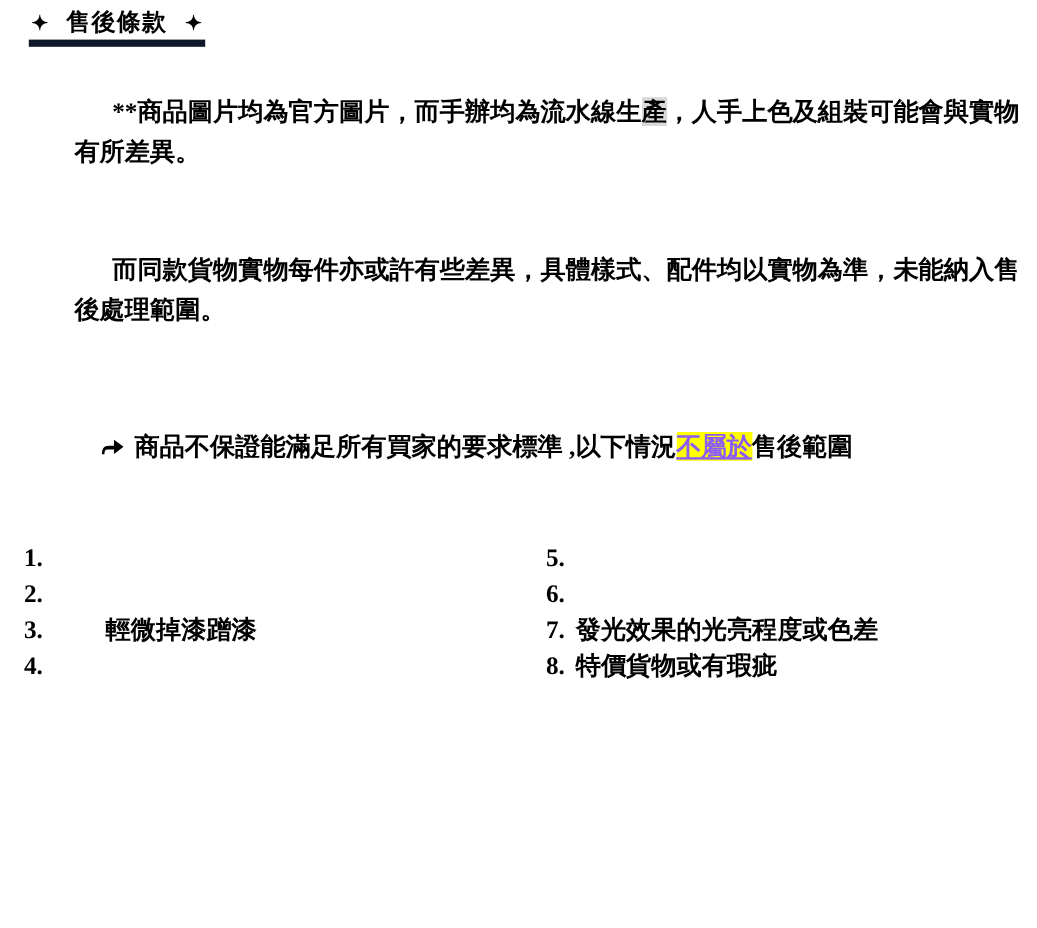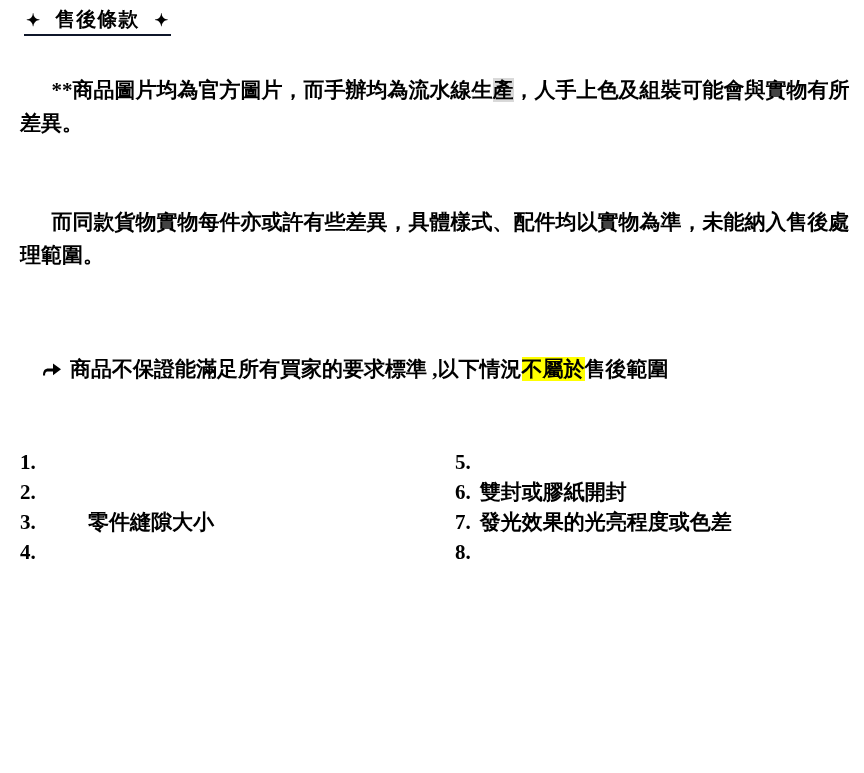--- a/index.html
+++ b/index.html
@@ -8,50 +8,51 @@
   }
   body {
     width: 864px; height: 773px;
     overflow: hidden;
     font-family: "Liberation Serif", "DejaVu Serif", serif;
     font-weight: bold;
     color: #000000;
     position: relative;
   }
   .doc { padding: 5px 14px 0 20px; font-size: 21px; }
-  .line { line-height: 33px; white-space: pre-wrap; }
+  .line { line-height: 33px; white-space: pre-wrap; margin-left: 42px; }
 
   
   .title {
     display: inline-block;
     font-size: 20px;
     line-height: 24px;
     margin: 2px 0 5px 4px;
-    border-bottom: 2px solid #0f172a;
+    border-bottom: 6px solid #0f172a;
     padding: 0 2px 1px 2px;
   }
   .title .star { font-size: 17px; }
   .title .t-text { margin: 0 10px; letter-spacing: 1px; }
 
   
   .arrow {
     display: inline-block;
     width: 22px; height: 16px;
     margin-right: 7px;
     vertical-align: -1px;
   }
   .arrow svg { display: block; }
 
   
   .charbox { background: #d9d9d9; }
 
   
   .hl {
-    color: #000000;
+    color: #8b5cf6;
     background: #ffff00;
+    text-decoration: underline;
   }
 
   
   .list { margin-top: 28px; }
   .listrow { display: flex; line-height: 30px; }
   .lcell { width: 435px; display: flex; }
   .lnum { width: 68px; }
   .rcell { display: flex; }
   .rnum { margin-right: 9px; }
 
@@ -95,39 +96,39 @@
       <div class="rcell">
         <span class="rnum">5.</span>
       </div>
     </div>
     <div class="listrow">
       <div class="lcell">
         <span class="lnum">2.</span>
       </div>
       <div class="rcell">
         <span class="rnum">6.</span>
-        <span><span>雙封或膠紙開封</span><span class="charbox"></span><span></span></span>
       </div>
     </div>
     <div class="listrow">
       <div class="lcell">
         <span class="lnum">3.</span>
-        <span><span>零件縫隙大小</span><span class="charbox"></span><span></span></span>
+        <span><span>輕微掉漆蹭漆</span><span class="charbox"></span><span></span></span>
       </div>
       <div class="rcell">
         <span class="rnum">7.</span>
         <span><span>發光效果的光亮程度或色差</span><span class="charbox"></span><span></span></span>
       </div>
     </div>
     <div class="listrow">
       <div class="lcell">
         <span class="lnum">4.</span>
       </div>
       <div class="rcell">
         <span class="rnum">8.</span>
+        <span><span>特價貨物或有瑕疵</span><span class="charbox"></span><span></span></span>
       </div>
     </div>
   </div>
 
   <div class="sec-decision">
     <div class="line">
       
     </div>
   </div>
 

